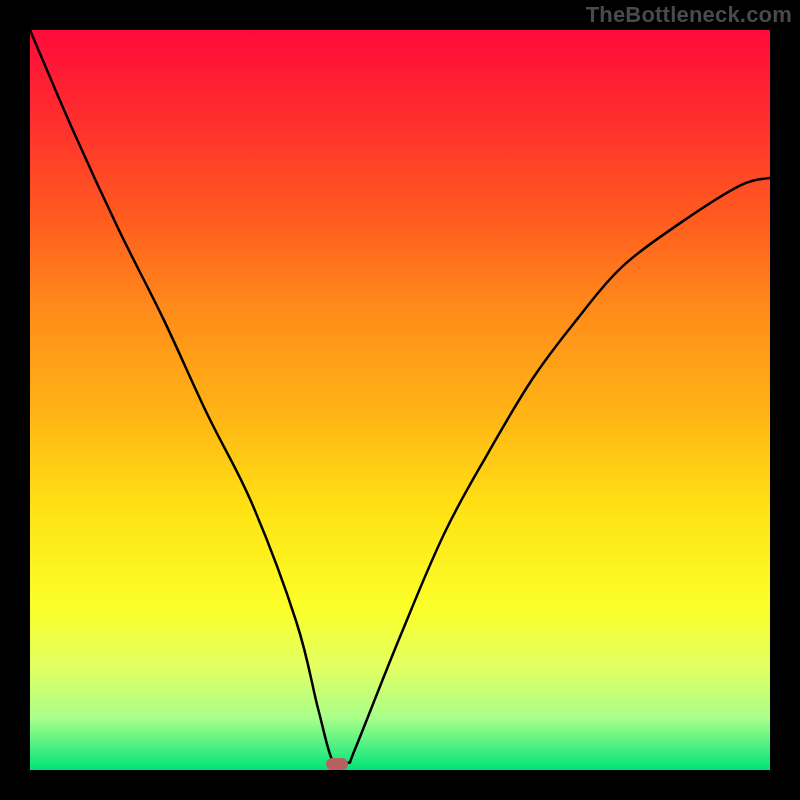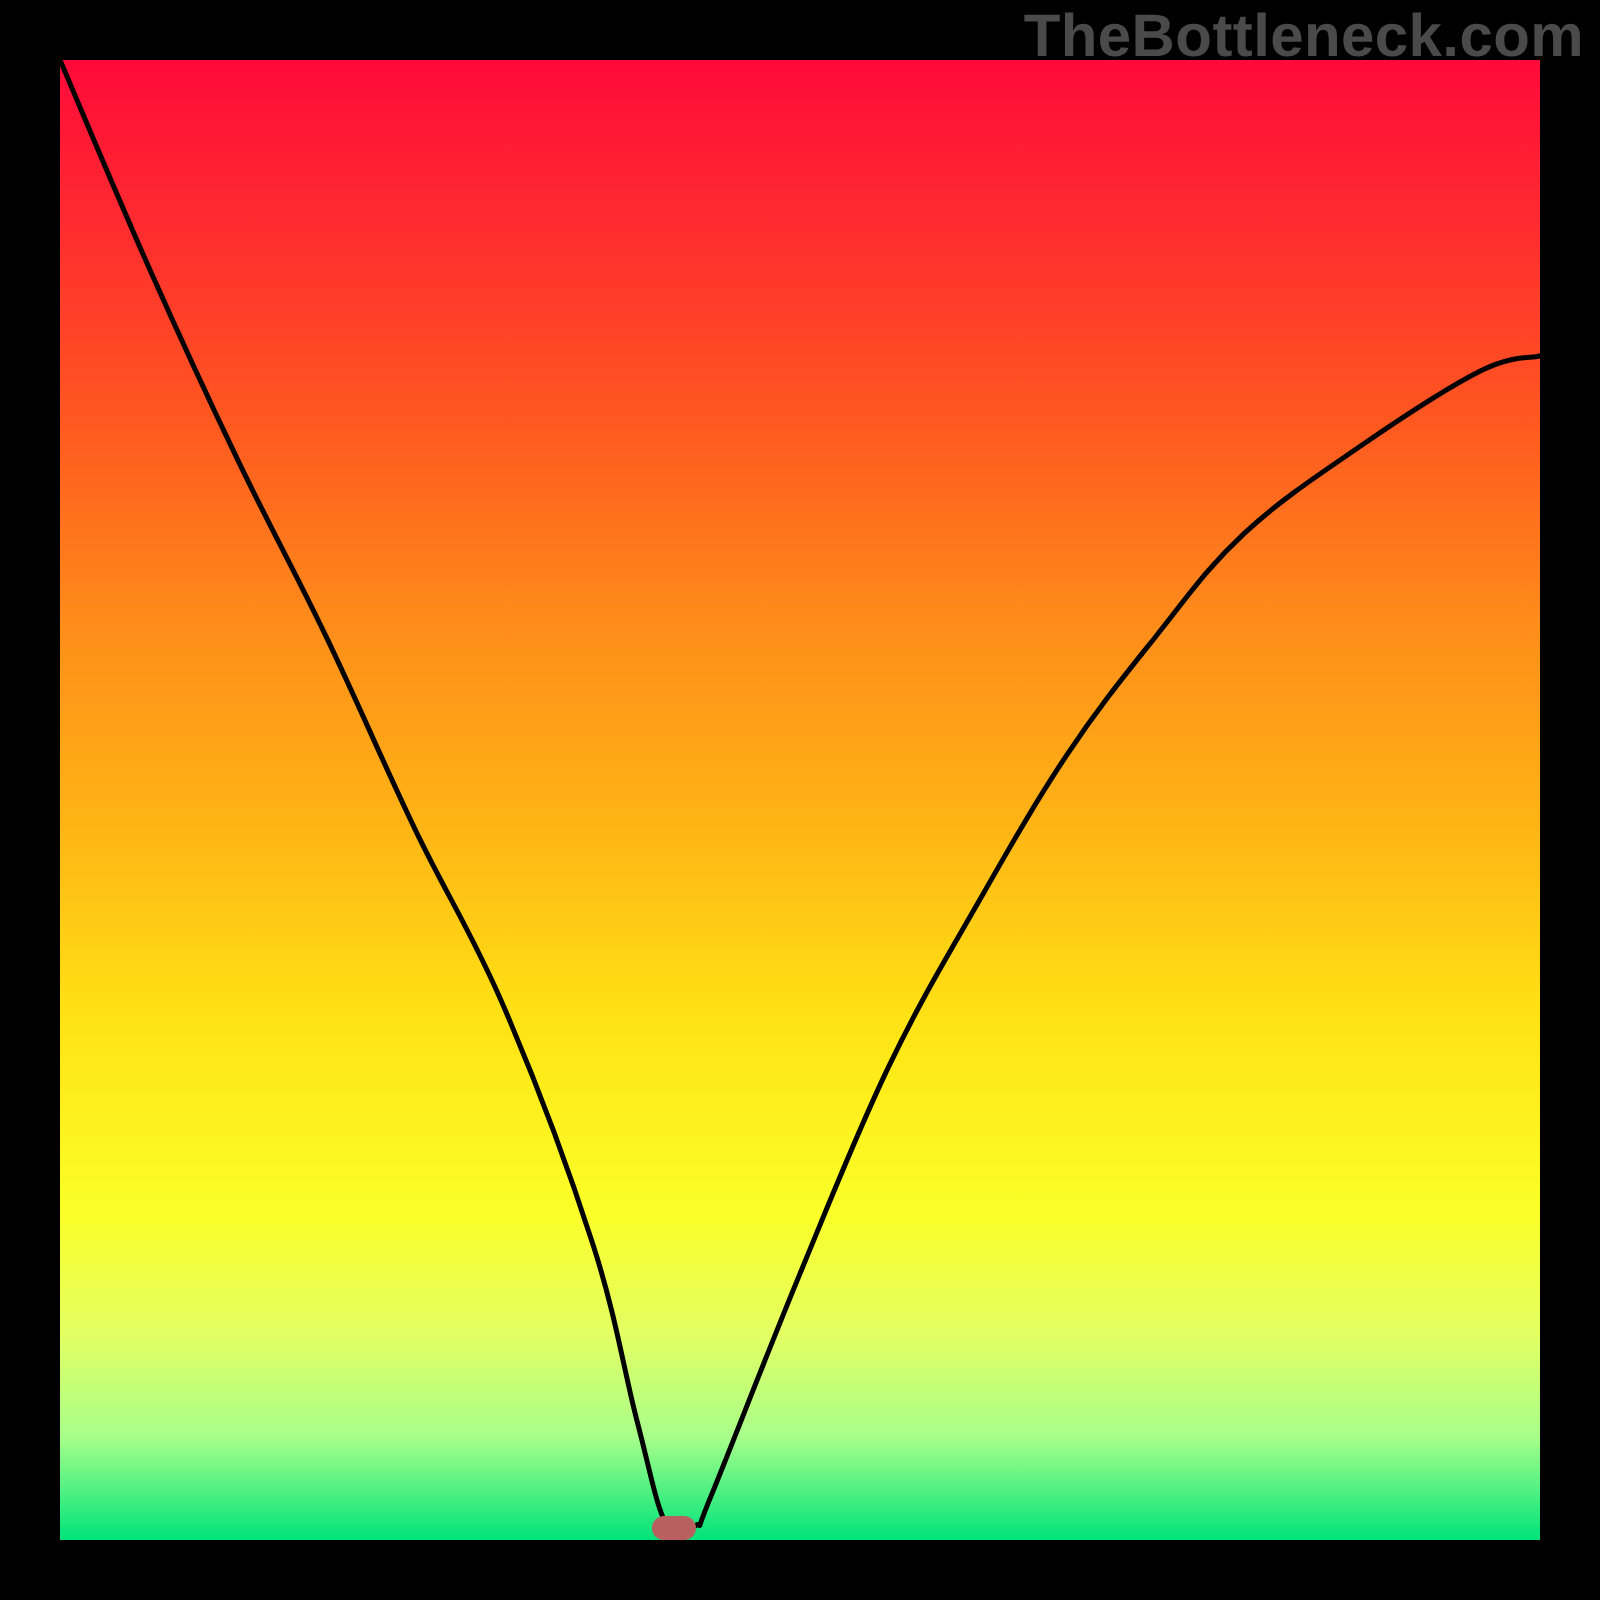--- a/index.html
+++ b/index.html
@@ -17,21 +17,21 @@
     left: 0;
     width: 800px;
     height: 800px;
     background: #000;
   }
   .watermark {
     position: absolute;
     top: 2px;
     right: 8px;
     color: #4a4a4a;
-    font-size: 30px;
+    font-size: 22px;
     font-weight: bold;
     letter-spacing: 0.2px;
     z-index: 30;
   }
   .plot-area {
     position: absolute;
     top: 30px;
     left: 30px;
     width: 740px;
     height: 740px;

